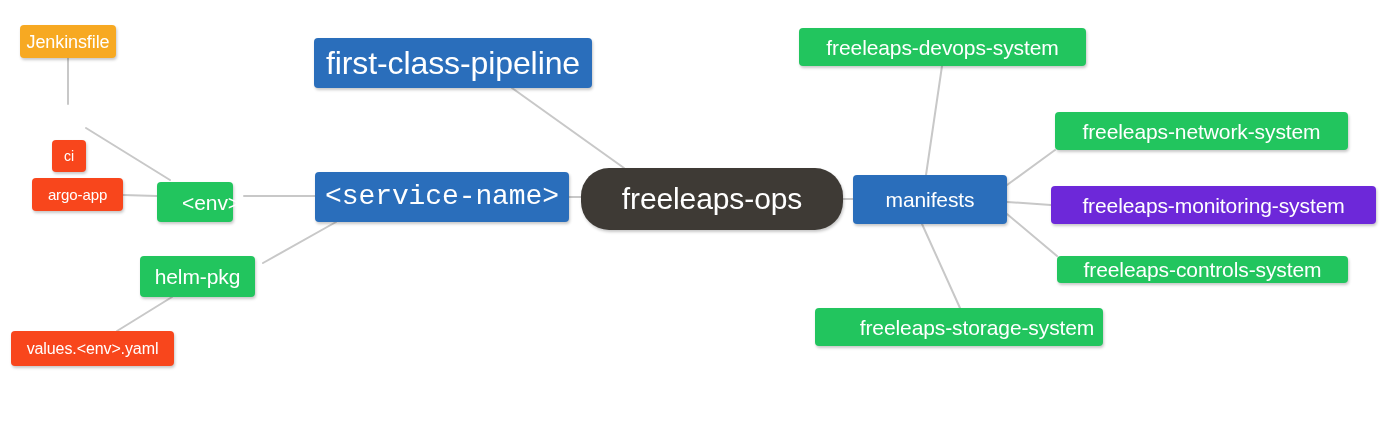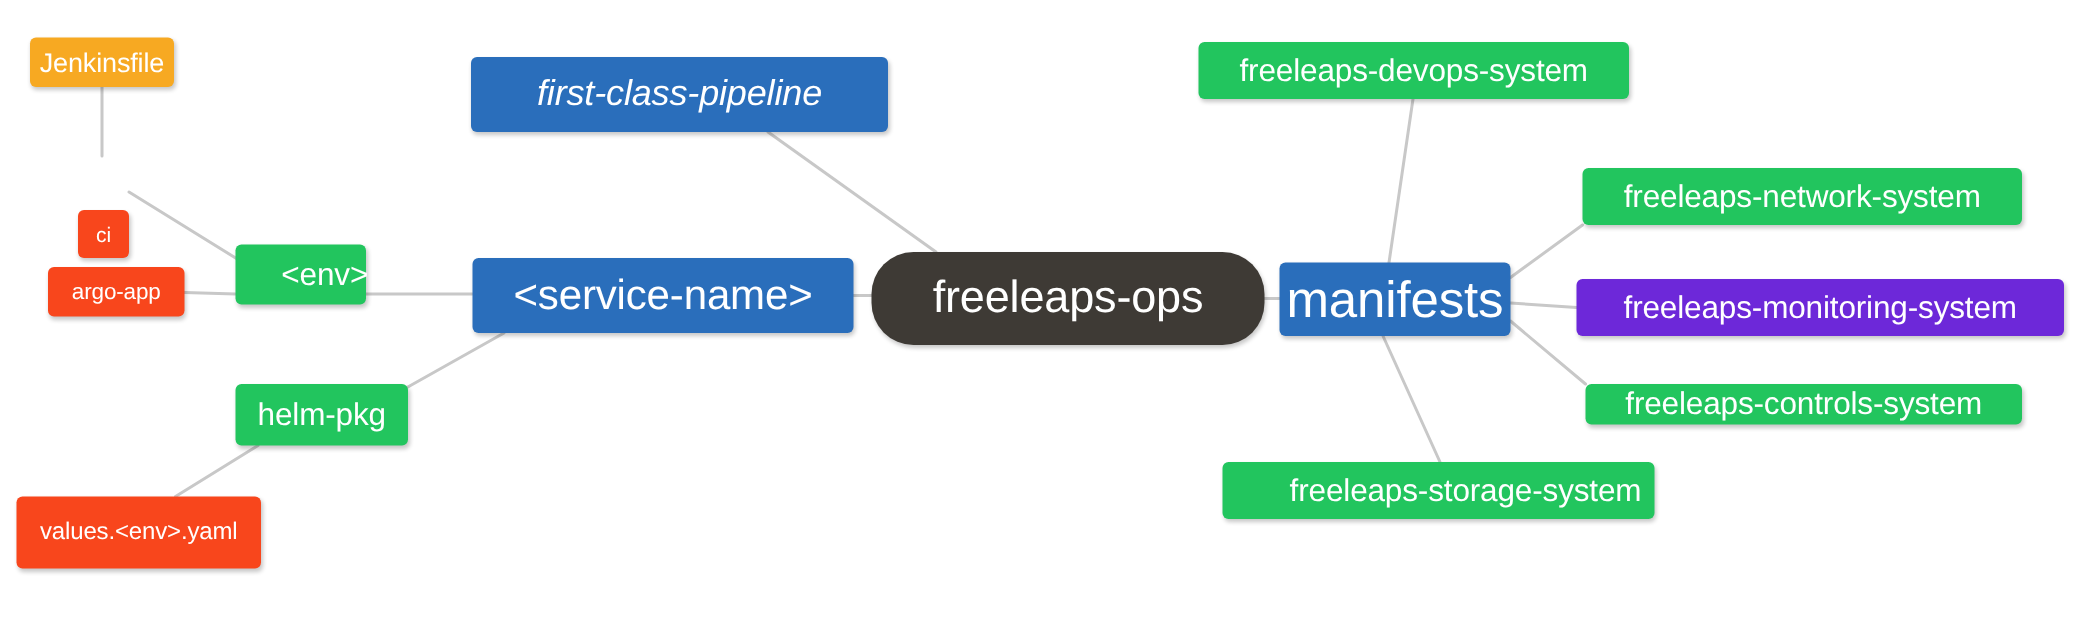--- a/index.html
+++ b/index.html
@@ -65,27 +65,27 @@
       <polyline class="edge" points="1007,185 1055,150" stroke="#c8c8c8"></polyline>
       <polyline class="edge" points="1007,202 1051,205" stroke="#c8c8c8"></polyline>
       <polyline class="edge" points="1007,214 1057,256" stroke="#c8c8c8"></polyline>
       <polyline class="edge" points="922,224 960,308" stroke="#c8c8c8"></polyline>
     </svg>
 
   <div id="node-layer">
       <div class="node" style="left: 20px; top: 25px; width: 96px; height: 33px; background: rgb(247, 169, 34); font-size: 18px;">Jenkinsfile</div>
       <div class="node" style="left: 52px; top: 104px; width: 34px; height: 32px; background: rgb(248, 70, 28); font-size: 14px; margin-top: 36px;">ci</div>
       <div class="node" style="left: 32px; top: 178px; width: 91px; height: 33px; background: rgb(248, 70, 28); font-size: 15px;">argo-app</div>
-      <div class="node" style="left: 157px; top: 163px; width: 87px; height: 40px; background: rgb(34, 197, 94); font-size: 21px; padding-left: 32px;">&lt;env&gt;</div>
-      <div class="node" style="left: 157px; top: 256px; width: 115px; height: 41px; background: rgb(34, 197, 94); font-size: 21px;">helm-pkg</div>
-      <div class="node" style="left: 11px; top: 331px; width: 163px; height: 48px; background: rgb(248, 70, 28); font-size: 16px;">values.&lt;env&gt;.yaml</div>
-      <div class="node" style="left: 314px; top: 38px; width: 278px; height: 50px; background: rgb(42, 110, 187); font-size: 24px; font-style: italic;">first-class-pipeline</div>
-      <div class="node" style="left: 315px; top: 172px; width: 254px; height: 50px; background: rgb(42, 110, 187); font-size: 28px;">&lt;service-name&gt;</div>
+      <div class="node" style="left: 157px; top: 182px; width: 76px; height: 40px; background: rgb(34, 197, 94); font-size: 21px; padding-left: 32px;">&lt;env&gt;</div>
+      <div class="node" style="left: 140px; top: 256px; width: 115px; height: 41px; background: rgb(34, 197, 94); font-size: 21px;">helm-pkg</div>
+      <div class="node" style="left: 11px; top: 331px; width: 163px; height: 35px; background: rgb(248, 70, 28); font-size: 16px;">values.&lt;env&gt;.yaml</div>
+      <div class="node" style="left: 314px; top: 38px; width: 278px; height: 50px; background: rgb(42, 110, 187); font-size: 32px;">first-class-pipeline</div>
+      <div class="node" style="left: 315px; top: 172px; width: 254px; height: 50px; background: rgb(42, 110, 187); font-size: 28px; font-family: Liberation Mono, monospace;">&lt;service-name&gt;</div>
       <div class="node" style="left: 581px; top: 168px; width: 262px; height: 62px; background: rgb(62, 58, 53); font-size: 30px; border-radius: 28px;">freeleaps-ops</div>
-      <div class="node" style="left: 853px; top: 175px; width: 154px; height: 49px; background: rgb(42, 110, 187); font-size: 34px;">manifests</div>
+      <div class="node" style="left: 853px; top: 175px; width: 154px; height: 49px; background: rgb(42, 110, 187); font-size: 21px;">manifests</div>
       <div class="node" style="left: 799px; top: 28px; width: 287px; height: 38px; background: rgb(34, 197, 94); font-size: 21px;">freeleaps-devops-system</div>
       <div class="node" style="left: 1055px; top: 112px; width: 293px; height: 38px; background: rgb(34, 197, 94); font-size: 21px;">freeleaps-network-system</div>
       <div class="node" style="left: 1051px; top: 186px; width: 325px; height: 38px; background: #6d28d9; font-size: 21px;">freeleaps-monitoring-system</div>
       <div class="node" style="left: 1057px; top: 256px; width: 291px; height: 27px; background: rgb(34, 197, 94); font-size: 21px;">freeleaps-controls-system</div>
       <div class="node" style="left: 815px; top: 308px; width: 288px; height: 38px; background: rgb(34, 197, 94); font-size: 21px; padding-left: 36px;">freeleaps-storage-system</div>
     </div>
 
 </div>
 
 </body></html>

